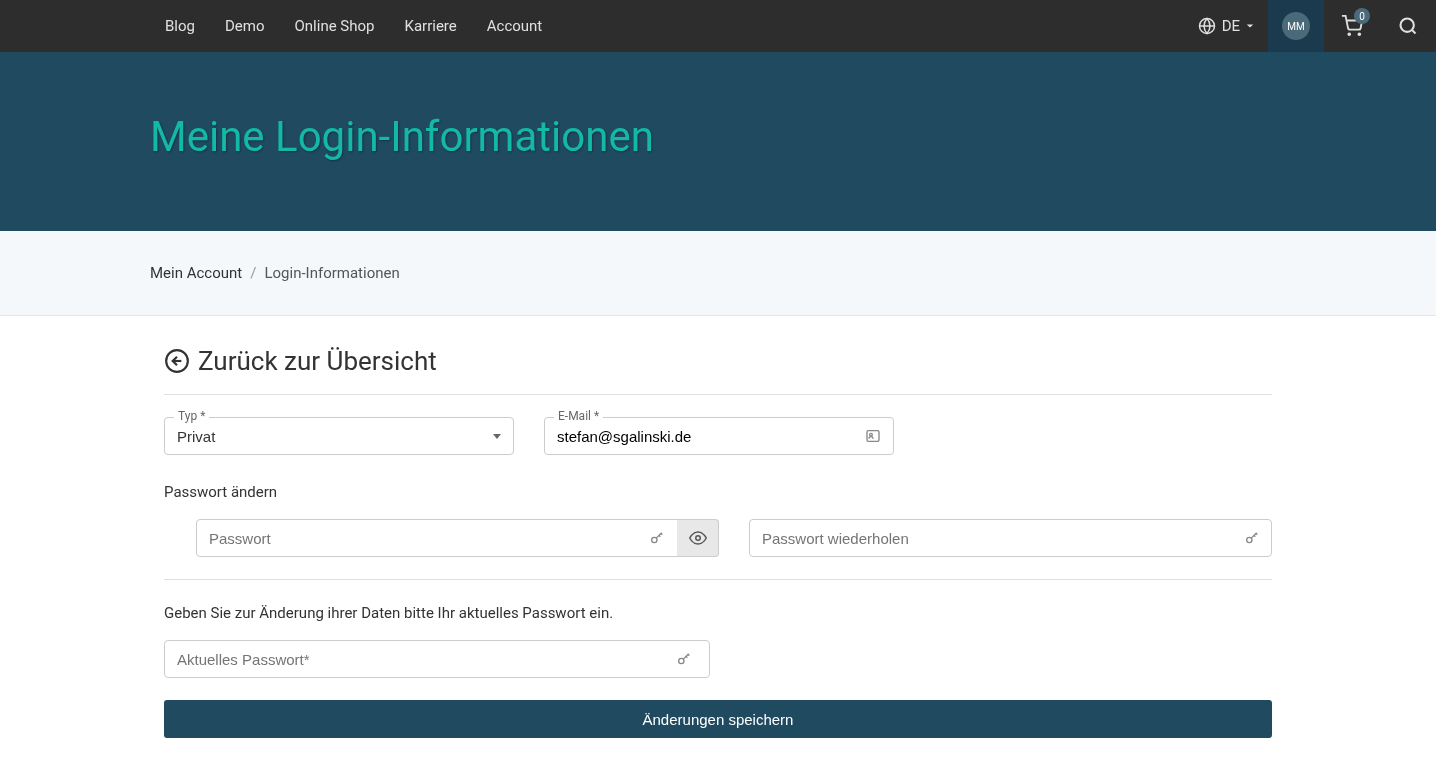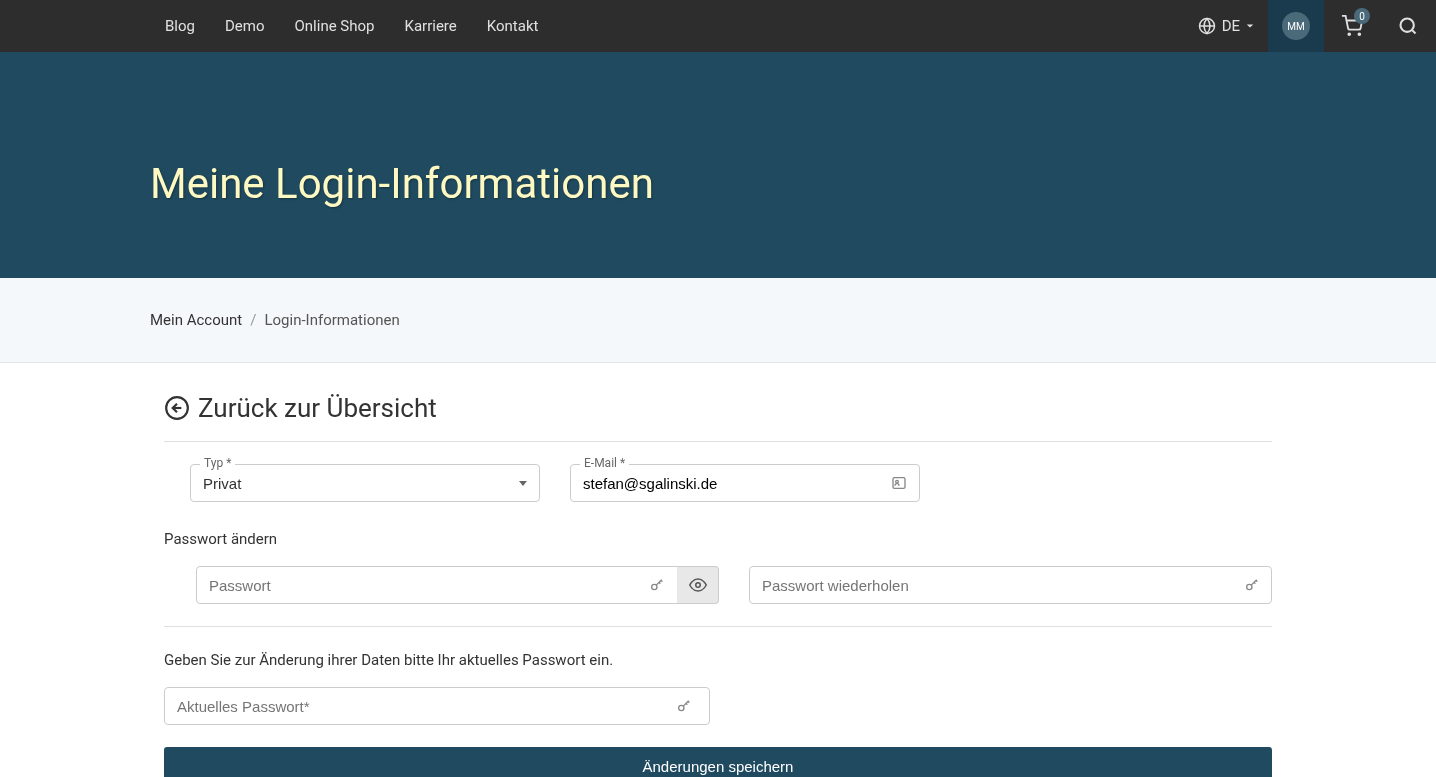--- a/index.html
+++ b/index.html
@@ -96,25 +96,24 @@
       justify-content: center;
       color: #e0e0e0;
     }
     
     
     .hero {
       background: #1f4a5f;
       padding: 60px 150px 70px;
     }
     .hero h1 {
-      color: #fef9c3;
+      color: #14b8a6;
       font-size: 42px;
       font-weight: 400;
       text-shadow: 1px 1px 2px rgba(0,0,0,0.3);
-      margin-top: 47px;
     }
     
     
     .breadcrumb-bar {
       background: #f5f8fa;
       padding: 33px 150px;
       border-bottom: 1px solid #e5e5e5;
     }
     .breadcrumb {
       display: flex;
@@ -151,21 +150,20 @@
     }
     .back-link svg {
       width: 26px;
       height: 26px;
     }
     
     .form-row {
       display: flex;
       gap: 30px;
       margin-bottom: 28px;
-      margin-left: 26px;
     }
     
     .field-group {
       flex: 1;
       position: relative;
       max-width: 350px;
     }
     .field-label {
       position: absolute;
       top: -8px;
@@ -314,21 +312,21 @@
   </style>
 </head>
 <body>
 
 <nav class="top-nav">
   <div class="nav-links">
     <a class="nav-link">Blog</a>
     <a class="nav-link">Demo</a>
     <a class="nav-link">Online Shop</a>
     <a class="nav-link">Karriere</a>
-    <a class="nav-link">Kontakt</a>
+    <a class="nav-link">Account</a>
   </div>
   <div class="nav-right">
     <div class="lang-selector">
       <span>
         <svg width="18" height="18" viewBox="0 0 24 24" fill="none" stroke="currentColor" stroke-width="2">
             <circle cx="12" cy="12" r="10"></circle>
             <line x1="2" y1="12" x2="22" y2="12"></line>
             <path d="M12 2a15 15 0 0 1 4 10 15 15 0 0 1-4 10 15 15 0 0 1-4-10 15 15 0 0 1 4-10z"></path>
           </svg>
       </span>

